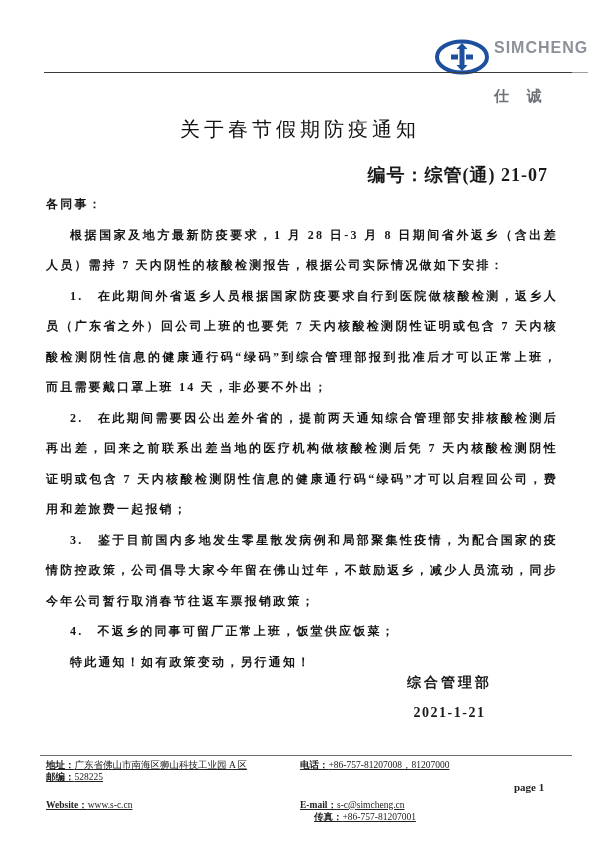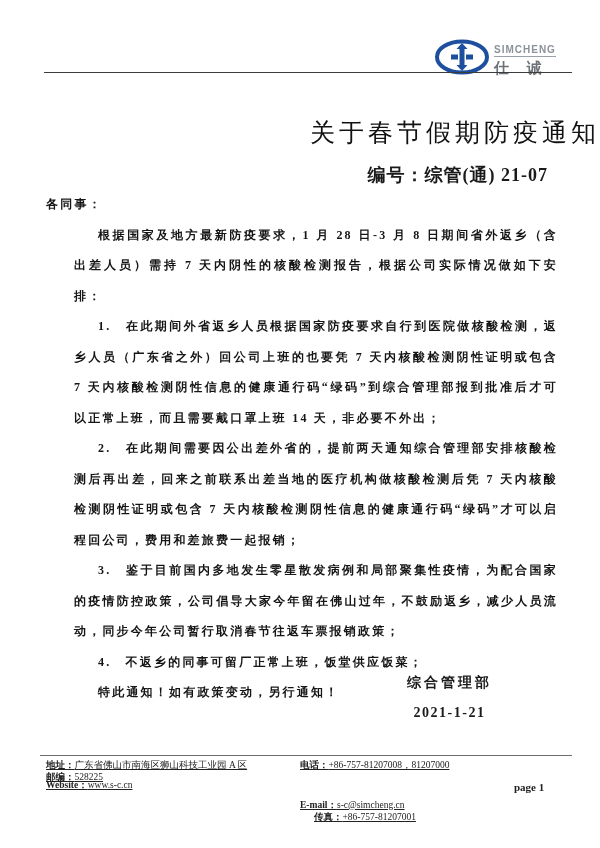--- a/index.html
+++ b/index.html
@@ -6,53 +6,53 @@
   .page {
     position:relative; width:600px; height:848px; background:#ffffff;
     font-family:"Liberation Serif","DejaVu Serif",serif; color:#1a1a1a; overflow:hidden;
   }
   
   .logo-block { position:absolute; top:36px; left:434px; width:140px; height:40px; }
   .logo-mark { position:absolute; left:0; top:2px; }
   .brand-texts { position:absolute; left:60px; top:3px; width:78px; }
   .brand-en {
     font-family:"Liberation Sans","DejaVu Sans",sans-serif;
-    font-size:10px; font-weight:bold; letter-spacing:1px; color:#8b9099;
-    border-bottom:1.5px solid #9aa0a8; padding-bottom:1px; display:inline-block;
+    font-size:16px; font-weight:bold; letter-spacing:1px; color:#8b9099;
+    border-bottom:1.5px solid #9aa0a8; padding-bottom:15px; display:inline-block;
   }
-  .brand-cn { font-size:15px; color:#6d7278; letter-spacing:7px; margin-top:2px; font-weight:bold; }
+  .brand-cn { font-size:15px; color:#6d7278; letter-spacing:7px; margin-top:14px; font-weight:bold; }
   .header-rule { position:absolute; top:72px; left:44px; width:528px; border-top:1.6px solid #3c3c3c; }
   
   .doc-title {
-    position:absolute; top:116px; left:0; width:100%; text-align:right;
-    font-size:25px; letter-spacing:4px; color:#121212; font-weight:500;
+    position:absolute; top:116px; left:0; width:100%; text-align:center;
+    font-size:20px; letter-spacing:4px; color:#121212; font-weight:500;
   }
   .doc-number {
     position:absolute; top:163px; right:52px;
     font-size:18px; font-weight:bold; letter-spacing:1px;
   }
   
   .body-text { position:absolute; top:189px; left:46px; width:512px; }
   .body-text p {
     margin:0; font-size:12px; font-weight:bold; letter-spacing:2.2px;
     line-height:30.5px; text-align:justify; color:#151515;
   }
-  .body-text p.indent { text-indent:2em;margin-left:28px; }
+  .body-text p.indent { text-indent:2em; }
   
   .sign-block { position:absolute; top:668px; right:108px; text-align:center; }
   .sign-dept { font-size:14px; font-weight:bold; letter-spacing:3px; line-height:30px; }
   .sign-date { font-size:14px; font-weight:bold; letter-spacing:1.5px; line-height:29px; }
   
   .footer-rule { position:absolute; top:755px; left:40px; width:532px; border-top:1px solid #6e6e6e; }
   .footer { position:absolute; top:759px; left:46px; width:526px; font-size:9.5px; color:#222; }
   .footer .row { position:absolute; white-space:nowrap; line-height:12px;text-decoration:underline; }
   .footer .lbl { font-weight:bold; }
   .fl1 { left:0;   top:0;  }
   .fl2 { left:0;   top:12px; }
-  .fl3 { left:0;   top:20px; }
+  .fl3 { left:0;   top:40px; }
   .fr1 { left:254px; top:0;  }
   .fr2 { left:268px; top:12px;margin-top:40px; }
   .fr3 { left:254px; top:40px; }
   .page-num { position:absolute; left:468px; top:22px; font-size:11px; font-weight:bold;text-align:center; }
 </style>
 </head>
 <body>
 
 <div class="page">
 

